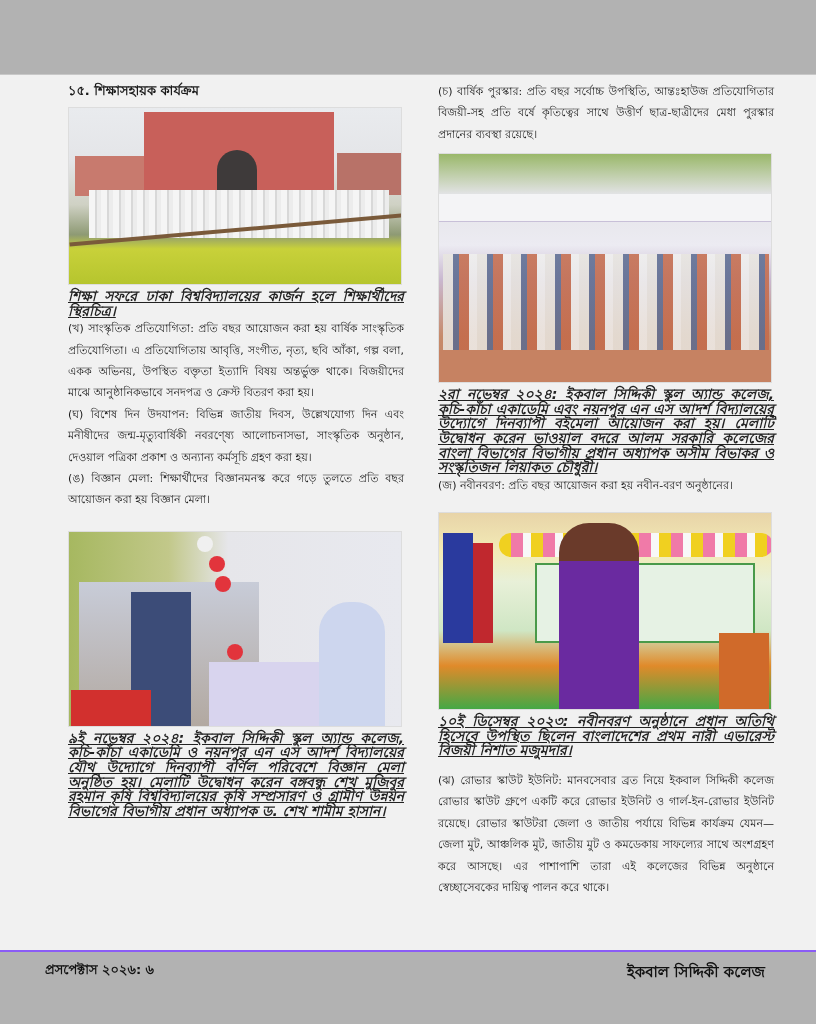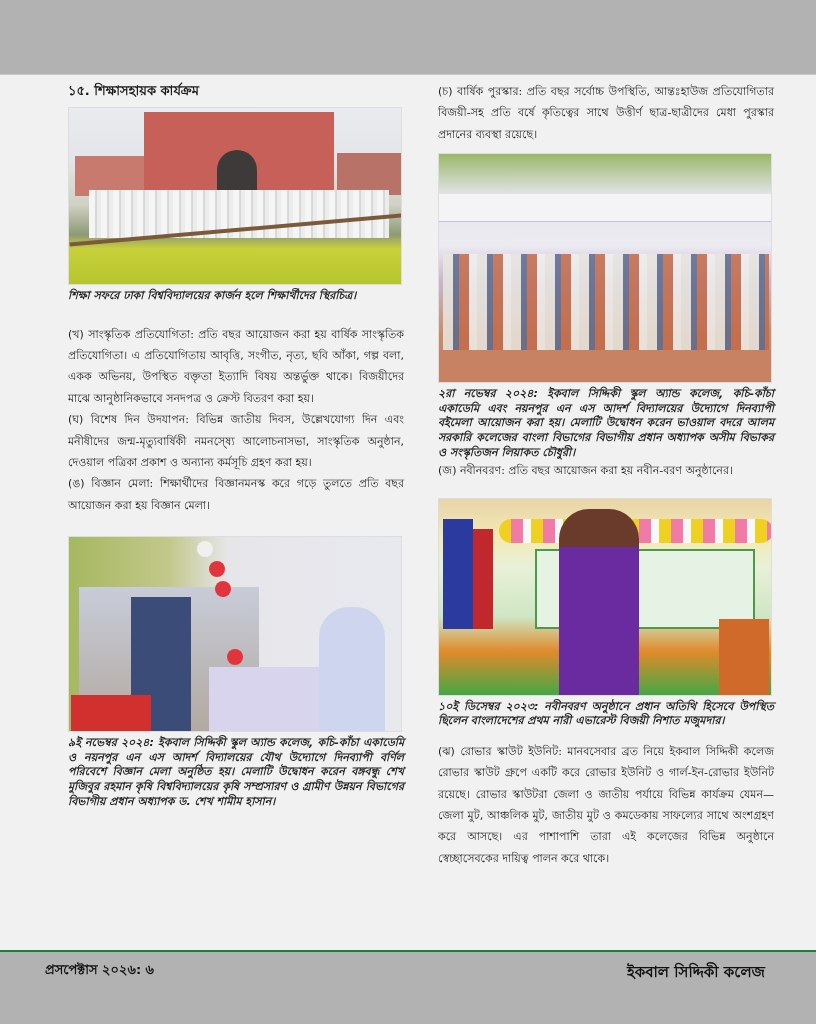--- a/index.html
+++ b/index.html
@@ -1,29 +1,29 @@
 <!DOCTYPE html>
 <html><head>
 <meta charset="utf-8">
 <style>
   * { box-sizing: border-box; margin: 0; padding: 0; }
   html, body { width: 816px; height: 1024px; overflow: hidden; }
   body { background: #b2b2b2; font-family: "DejaVu Sans", "Liberation Sans", sans-serif; color: #1a1a1a; position: relative; }
 
   .top-band { position: absolute; left: 0; top: 0; width: 816px; height: 74px; background: #b2b2b2; }
   .page { position: absolute; left: 0; top: 74px; width: 816px; height: 876px; background: #f1f1f1; border-top: 1px solid #c8c8c8; }
-  .bottom-band { position: absolute; left: 0; top: 950px; width: 816px; height: 74px; background: #b2b2b2; border-top: 2px solid #15803d; }
+  .bottom-band { position: absolute; left: 0; top: 950px; width: 816px; height: 74px; background: #b2b2b2; border-top: 2px solid #8b5cf6; }
 
   .col { position: absolute; top: 6px; }
   .col-left { left: 68px; width: 336px; }
   .col-right { left: 438px; width: 336px; }
 
   .heading { font-size: 13px; font-weight: bold; line-height: 20px; margin-bottom: 1px; }
   .para { font-size: 11px; line-height: 21.4px; text-align: justify; }
-  .caption { font-size: 11px; line-height: 14.6px; font-style: italic; font-weight: bold; color: #222; text-align: justify; }
+  .caption { font-size: 14px; line-height: 14.6px; font-style: italic; font-weight: bold; color: #222; text-align: justify; text-decoration: underline; }
 
   .photo { position: relative; overflow: hidden; border: 1px solid #ddd; }
 
   
   .p1 { width: 334px; height: 178px; margin: 6px 0 4px 0;
         background: linear-gradient(180deg, #e9ebee 0%, #e4e5e8 30%, #cfd1c4 55%, #8e9a74 72%, #c8d13a 80%, #b6c52e 100%); }
   .p1 .bldg { position: absolute; left: 75px; top: 4px; width: 190px; height: 80px; background: #c8605a; }
   .p1 .bldg-l { position: absolute; left: 6px; top: 48px; width: 72px; height: 40px; background: #c87a6e; }
   .p1 .bldg-r { position: absolute; left: 268px; top: 45px; width: 66px; height: 42px; background: #b87268; }
   .p1 .arch { position: absolute; left: 148px; top: 42px; width: 40px; height: 40px; background: #3e3a3a; border-radius: 20px 20px 0 0; }
@@ -73,22 +73,22 @@
     <div class="photo p1">
       <div class="bldg-l"></div>
       <div class="bldg-r"></div>
       <div class="bldg"></div>
       <div class="arch"></div>
       <div class="crowd"></div>
       <div class="rail"></div>
     </div>
     <p class="caption">শিক্ষা সফরে ঢাকা বিশ্ববিদ্যালয়ের কার্জন হলে শিক্ষার্থীদের স্থিরচিত্র।</p>
 
-    <p class="para" style="margin-top:20px">(খ) সাংস্কৃতিক প্রতিযোগিতা: প্রতি বছর আয়োজন করা হয় বার্ষিক সাংস্কৃতিক প্রতিযোগিতা। এ প্রতিযোগিতায় আবৃত্তি, সংগীত, নৃত্য, ছবি আঁকা, গল্প বলা, একক অভিনয়, উপস্থিত বক্তৃতা ইত্যাদি বিষয় অন্তর্ভুক্ত থাকে। বিজয়ীদের মাঝে আনুষ্ঠানিকভাবে সনদপত্র ও ক্রেস্ট বিতরণ করা হয়।</p>
-    <p class="para">(ঘ) বিশেষ দিন উদযাপন: বিভিন্ন জাতীয় দিবস, উল্লেখযোগ্য দিন এবং মনীষীদের জন্ম-মৃত্যুবার্ষিকী নমনস্ষ্যে আলোচনাসভা, সাংস্কৃতিক অনুষ্ঠান, দেওয়াল পত্রিকা প্রকাশ ও অন্যান্য কর্মসূচি গ্রহণ করা হয়।</p>
+    <p class="para" style="margin-top:0">(খ) সাংস্কৃতিক প্রতিযোগিতা: প্রতি বছর আয়োজন করা হয় বার্ষিক সাংস্কৃতিক প্রতিযোগিতা। এ প্রতিযোগিতায় আবৃত্তি, সংগীত, নৃত্য, ছবি আঁকা, গল্প বলা, একক অভিনয়, উপস্থিত বক্তৃতা ইত্যাদি বিষয় অন্তর্ভুক্ত থাকে। বিজয়ীদের মাঝে আনুষ্ঠানিকভাবে সনদপত্র ও ক্রেস্ট বিতরণ করা হয়।</p>
+    <p class="para">(ঘ) বিশেষ দিন উদযাপন: বিভিন্ন জাতীয় দিবস, উল্লেখযোগ্য দিন এবং মনীষীদের জন্ম-মৃত্যুবার্ষিকী নবরণ্ষ্যে আলোচনাসভা, সাংস্কৃতিক অনুষ্ঠান, দেওয়াল পত্রিকা প্রকাশ ও অন্যান্য কর্মসূচি গ্রহণ করা হয়।</p>
     <p class="para">(ঙ) বিজ্ঞান মেলা: শিক্ষার্থীদের বিজ্ঞানমনস্ক করে গড়ে তুলতে প্রতি বছর আয়োজন করা হয় বিজ্ঞান মেলা।</p>
 
     <div class="photo p2" style="margin-top:20px">
       <div class="ppl"></div>
       <div class="man"></div>
       <div class="balloon" style="left:128px;top:4px;background:#f0f0f0"></div>
       <div class="balloon" style="left:140px;top:24px"></div>
       <div class="balloon" style="left:146px;top:44px"></div>
       <div class="balloon" style="left:158px;top:112px"></div>
       <div class="table"></div>

